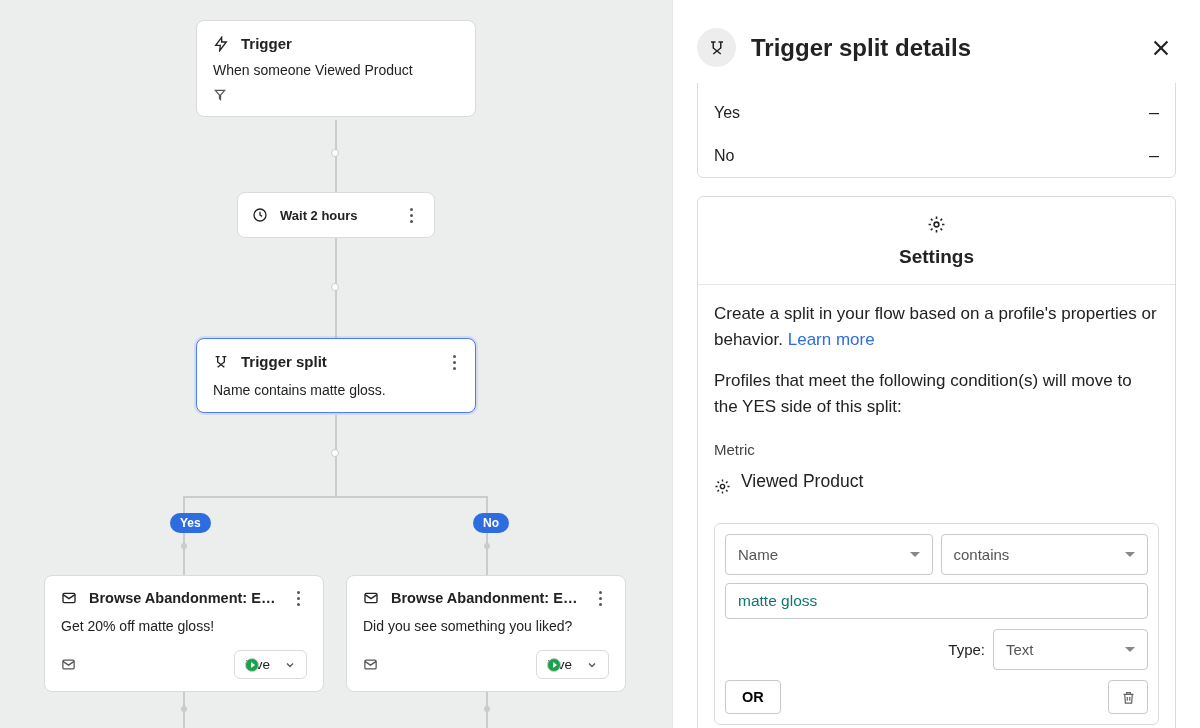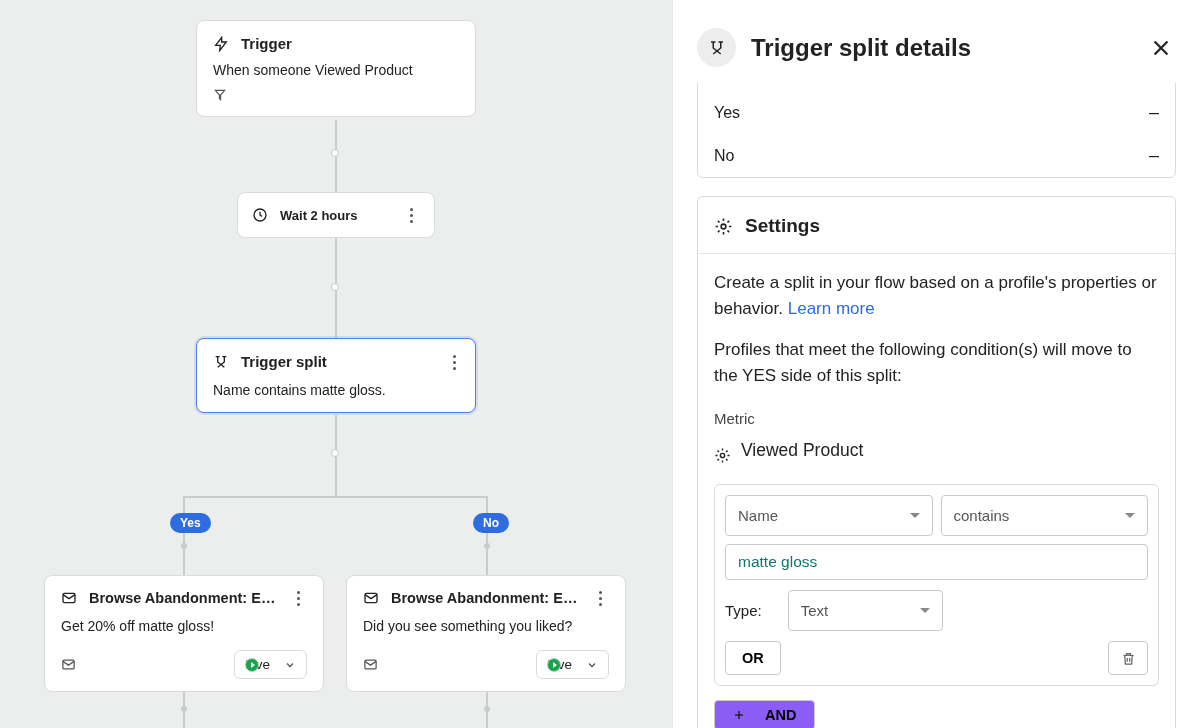--- a/index.html
+++ b/index.html
@@ -53,34 +53,34 @@
   .round-icon { width: 39px; height: 39px; border-radius: 50%; background: #ededee; display: flex; align-items: center; justify-content: center; }
   .panel-title { font-size: 24px; font-weight: 700; flex: 1; }
   .close-btn { cursor: pointer; }
 
   .panel-body { padding: 0 24px 20px 24px; overflow: hidden; }
   .card { border: 1px solid #d9dbde; border-radius: 6px; margin-bottom: 18px; }
   .card.partial { margin-top: -6px; }
   .stats-row { display: flex; justify-content: space-between; align-items: center; padding: 11px 16px; font-size: 16px; }
   .stats-row.cut { border-top: 1px solid #e5e6e8; margin-top: -1px; font-size: 17px; color: #6b6d72; padding-top: 2px; padding-bottom: 6px; overflow: hidden; height: 14px; align-items: flex-end;}
   .dash { font-size: 18px; color: #222; }
-  .settings-head { display: flex; align-items: center; gap: 12px; padding: 18px 16px 16px; font-size: 19px; font-weight: 700; border-bottom: 1px solid #e5e6e8; }
+  .settings-head { display: flex; align-items: center; gap: 12px; padding: 18px 16px 16px; font-size: 19px; font-weight: 700; border-bottom: 1px solid #e5e6e8; flex-direction: column; }
   .settings-body { padding: 16px 16px 20px; font-size: 17px; line-height: 1.55; color: #222; }
   .settings-body p { margin-bottom: 14px; }
   .link { color: #2d6de0; cursor: pointer; }
   .metric-label { font-size: 15px; color: #444; margin-top: 18px; }
   .metric-val { display: flex; align-items: flex-end; gap: 10px; font-size: 17.5px; margin-top: 6px; }
 
-  .cond-card { border: 1px solid #d9dbde; border-radius: 6px; padding: 10px; margin-top: 20px; }
+  .cond-card { border: 1px solid #d9dbde; border-radius: 6px; padding: 10px; margin-top: 28px; }
   .cond-row1 { display: flex; gap: 8px; margin-bottom: 8px; }
   .dd { border: 1px solid #c7c9cc; border-radius: 4px; padding: 8px 12px; font-size: 15px; color: #555; display: flex; align-items: center; justify-content: space-between; cursor: pointer; background: #fff; }
   .dd-name { flex: 1; }
   .dd-contains { flex: 1; }
   .txt-in { width: 100%; border: 1px solid #c7c9cc; border-radius: 4px; padding: 8px 12px; font-size: 15.5px; color: #0f766e; font-family: inherit; }
-  .type-row { display: flex; align-items: center; gap: 26px; margin-top: 10px; font-size: 15px; }
+  .type-row { display: flex; align-items: center; justify-content: flex-end; gap: 8px; margin-top: 10px; font-size: 15px; }
   .type-row .dd { width: 155px; }
   .cond-foot { display: flex; justify-content: space-between; margin-top: 10px; }
   .or-btn { border: 1px solid #c7c9cc; border-radius: 4px; padding: 8px 16px; font-size: 14.5px; font-weight: 700; background: #fff; cursor: pointer; }
   .trash-btn { border: 1px solid #c7c9cc; border-radius: 4px; width: 40px; display: flex; align-items: center; justify-content: center; cursor: pointer; background: #fff; }
   .and-btn { border: 1px solid #c7c9cc; border-radius: 4px; padding: 6px 18px; font-size: 14.5px; font-weight: 700; background: #8b5cf6; cursor: pointer; display: inline-flex; align-items: center; gap: 20px; margin-top: 14px; }
 
   .tri { width: 0; height: 0; border-left: 5px solid transparent; border-right: 5px solid transparent; border-top: 5px solid #888; }
 
   svg { display: block; }
 </style>

